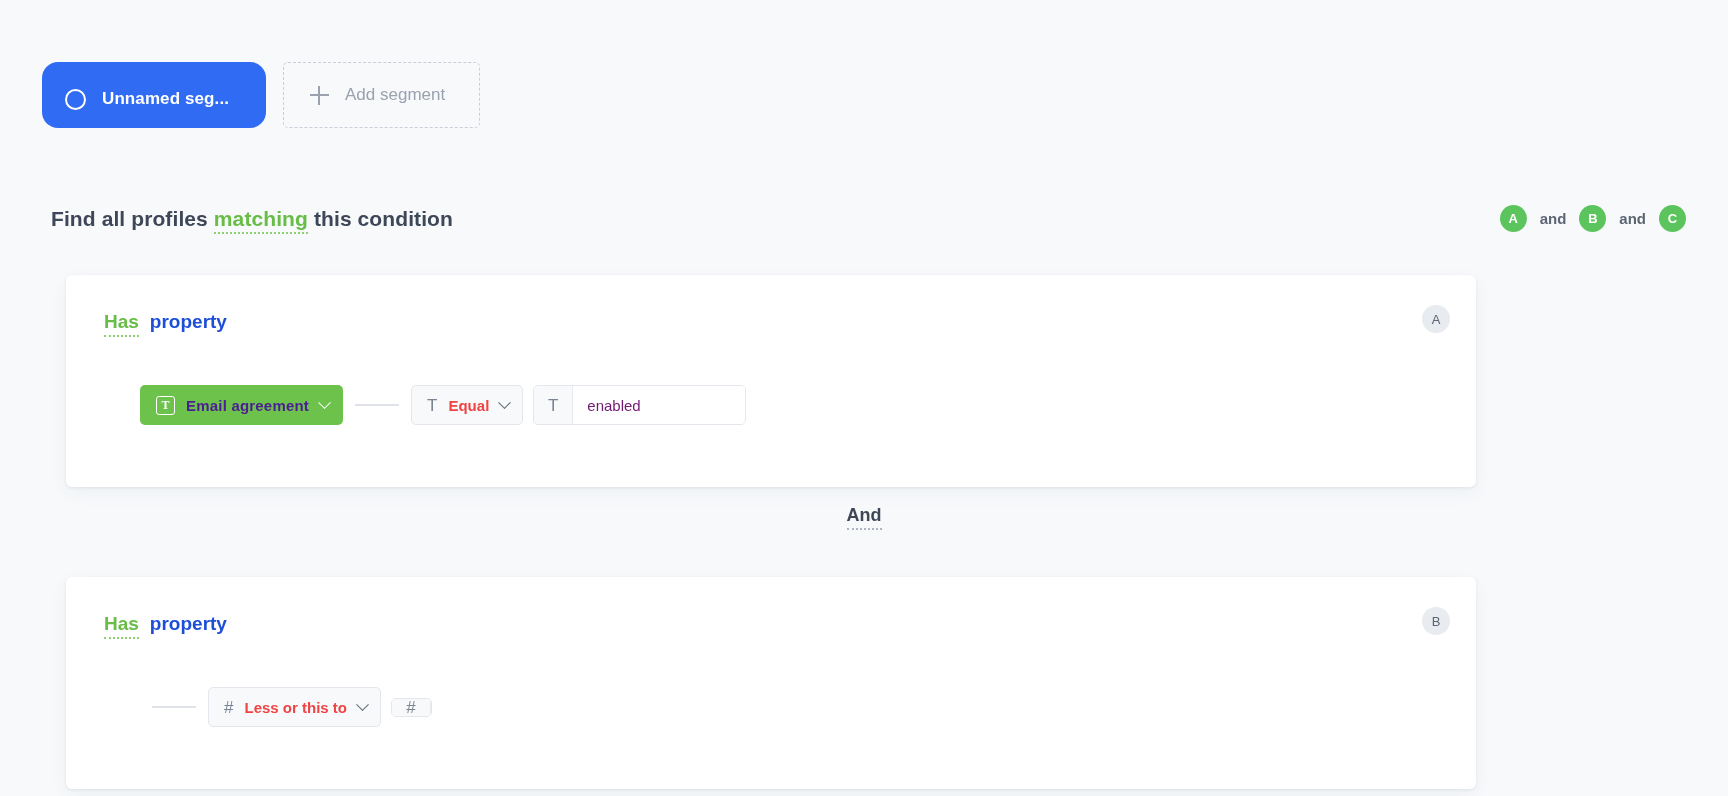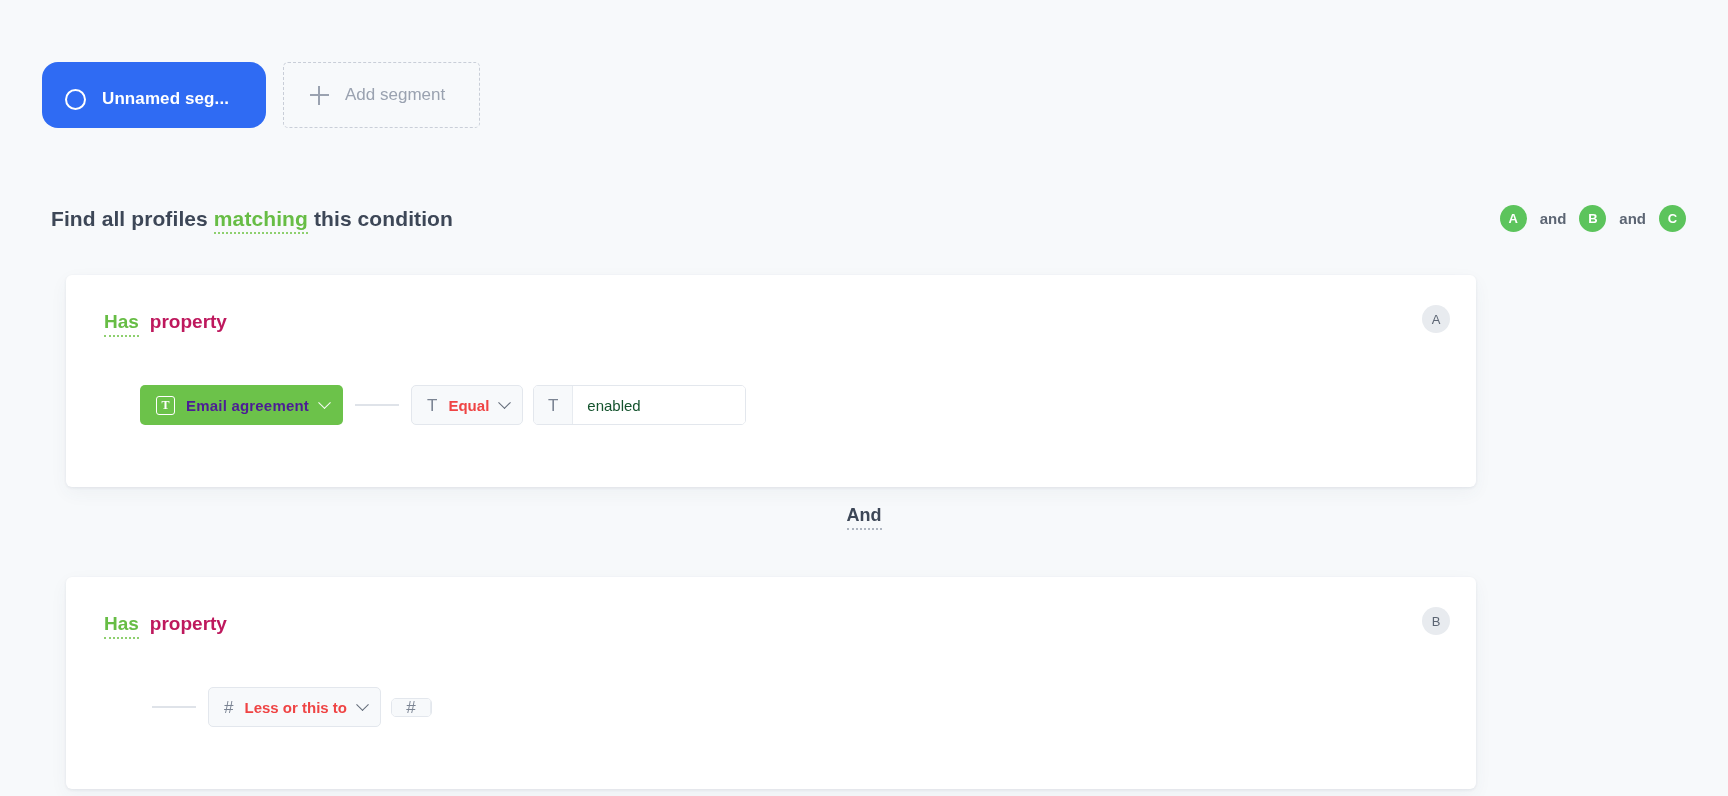--- a/index.html
+++ b/index.html
@@ -157,21 +157,21 @@
     font-size: 19px;
     font-weight: bold;
     color: #67bd45;
     border-bottom: 2px dotted #8ed06e;
     padding-bottom: 2px;
     cursor: pointer;
   }
   .property-word {
     font-size: 19px;
     font-weight: bold;
-    color: #be185d;
+    color: #1d4ed8;
   }
   .card-badge {
     position: absolute;
     right: 26px;
     top: 30px;
     width: 28px;
     height: 28px;
     border-radius: 50%;
     background: #e8ebef;
     color: #5c6573;
@@ -288,21 +288,21 @@
     justify-content: center;
   }
   .value-input {
     height: 38px;
     box-sizing: border-box;
     border: 0;
     outline: none;
     background: #ffffff;
     font-family: "Liberation Sans", sans-serif;
     font-size: 15px;
-    color: #14532d;
+    color: #701a75;
     padding: 0 14px;
   }
   #value-input-a { width: 172px; }
   #value-input-b { width: 206px; }
 
   
   .and-divider {
     position: absolute;
     left: 0;
     right: 0;

